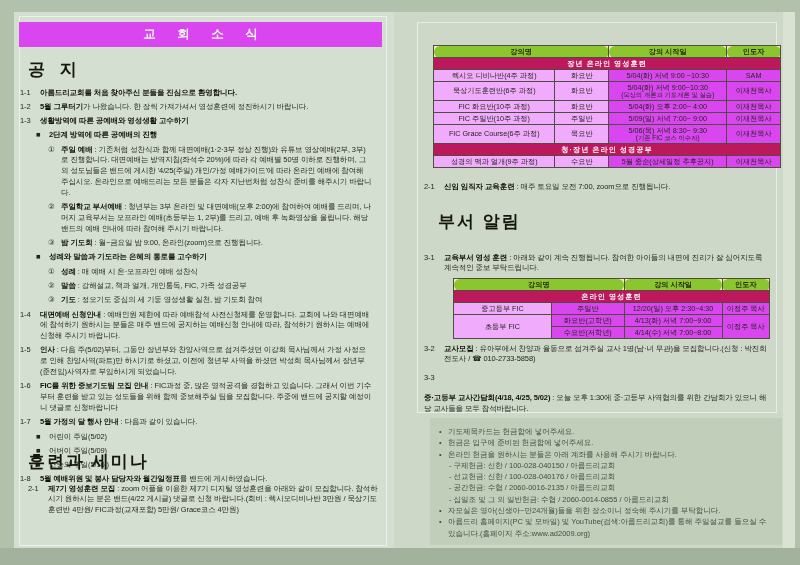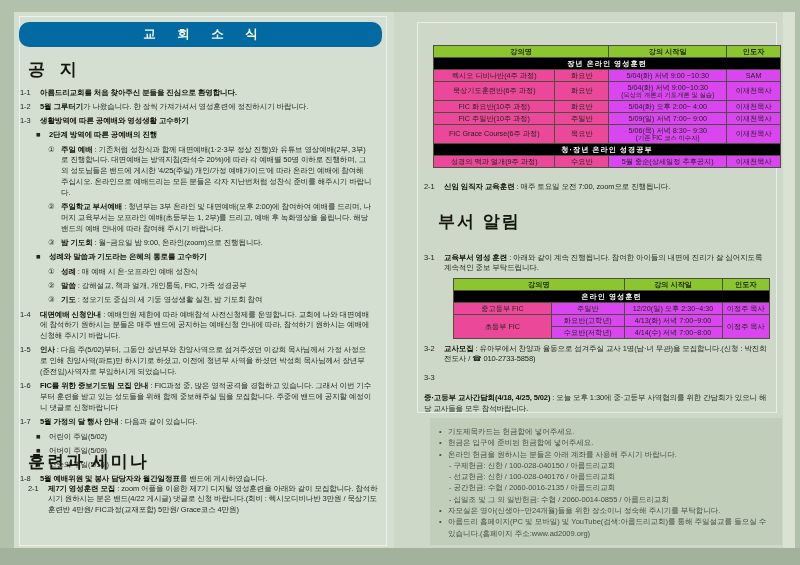--- a/index.html
+++ b/index.html
@@ -13,41 +13,41 @@
   .bottom-band{position:absolute;left:0;top:548px;width:800px;height:17px;background:#a2b29c;}
   .edge-strip{position:absolute;left:783px;top:12px;width:12px;height:536px;background:#d9e2d3;}
 
   .page{position:absolute;top:12px;height:536px;}
   .page.left{left:14px;width:380px;background:#d5dfd1;}
   .page.right{left:394px;width:389px;background:#cdd8c8;}
   .lframe{position:absolute;left:5px;top:4px;width:368px;height:530px;border:1px solid rgba(255,255,255,.55);box-sizing:border-box;pointer-events:none;}
   .rframe{position:absolute;left:23px;top:10px;width:360px;height:391px;border:1px solid rgba(255,255,255,.55);box-sizing:border-box;pointer-events:none;}
 
   .titlebar{
-    position:absolute;left:5px;top:10px;width:363px;height:25px;background:#0369a1;
-    display:flex;align-items:center;justify-content:center;border-radius:10px;
+    position:absolute;left:5px;top:10px;width:363px;height:25px;background:#d946ef;
+    display:flex;align-items:center;justify-content:center;
   }
   .titlebar span{color:#f2f5ef;font-size:12.5px;font-weight:bold;letter-spacing:9px;text-indent:9px;}
 
   .sec-title{font-weight:bold;color:#15170f;font-size:17px;letter-spacing:5px;}
 
   .flow{position:absolute;font-size:7.5px;line-height:10.8px;letter-spacing:-0.1px;}
   .item{display:flex;align-items:flex-start;margin-top:3.5px;}
   .item .num{flex:0 0 20px;}
   .item .marker{flex:0 0 13px;}
   .item .txt{flex:1;}
   .ind1{margin-left:16px;}
   .ind2{margin-left:28px;}
   b{color:#101208;}
 
   table.sched{border-collapse:collapse;table-layout:fixed;width:100%;font-size:7.2px;line-height:1.25;background:#fce9c2;}
   table.sched td{border:1px solid #4d4d40;text-align:center;padding:1px 2px;overflow:hidden;}
-  table.sched tr.h td{background:#8bc62f;font-weight:bold;color:#23290c;}
-  table.sched tr.sec td{background:#000000;color:#ffffff;font-weight:bold;letter-spacing:1px;}
-  td.pink{background:#ec4899;}
+  table.sched tr.h td{background:#8bc62f;font-weight:bold;color:#23290c;border-radius:6px;}
+  table.sched tr.sec td{background:#be185d;color:#ffffff;font-weight:bold;letter-spacing:1px;}
+  td.pink{background:#f0abfc;}
   td.cream{background:#d946ef;}
   .small{font-size:6.3px;line-height:1.1;}
 
   .infobox{
     position:absolute;left:36px;top:406px;width:352px;height:127px;background:#c1ceba;
     box-sizing:border-box;padding:8px 9px;font-size:7.5px;line-height:11.3px;color:#454e44;
   }
   .iline{display:flex;align-items:flex-start;}
   .iline .marker{flex:0 0 9px;}
   .iline .txt{flex:1;}

